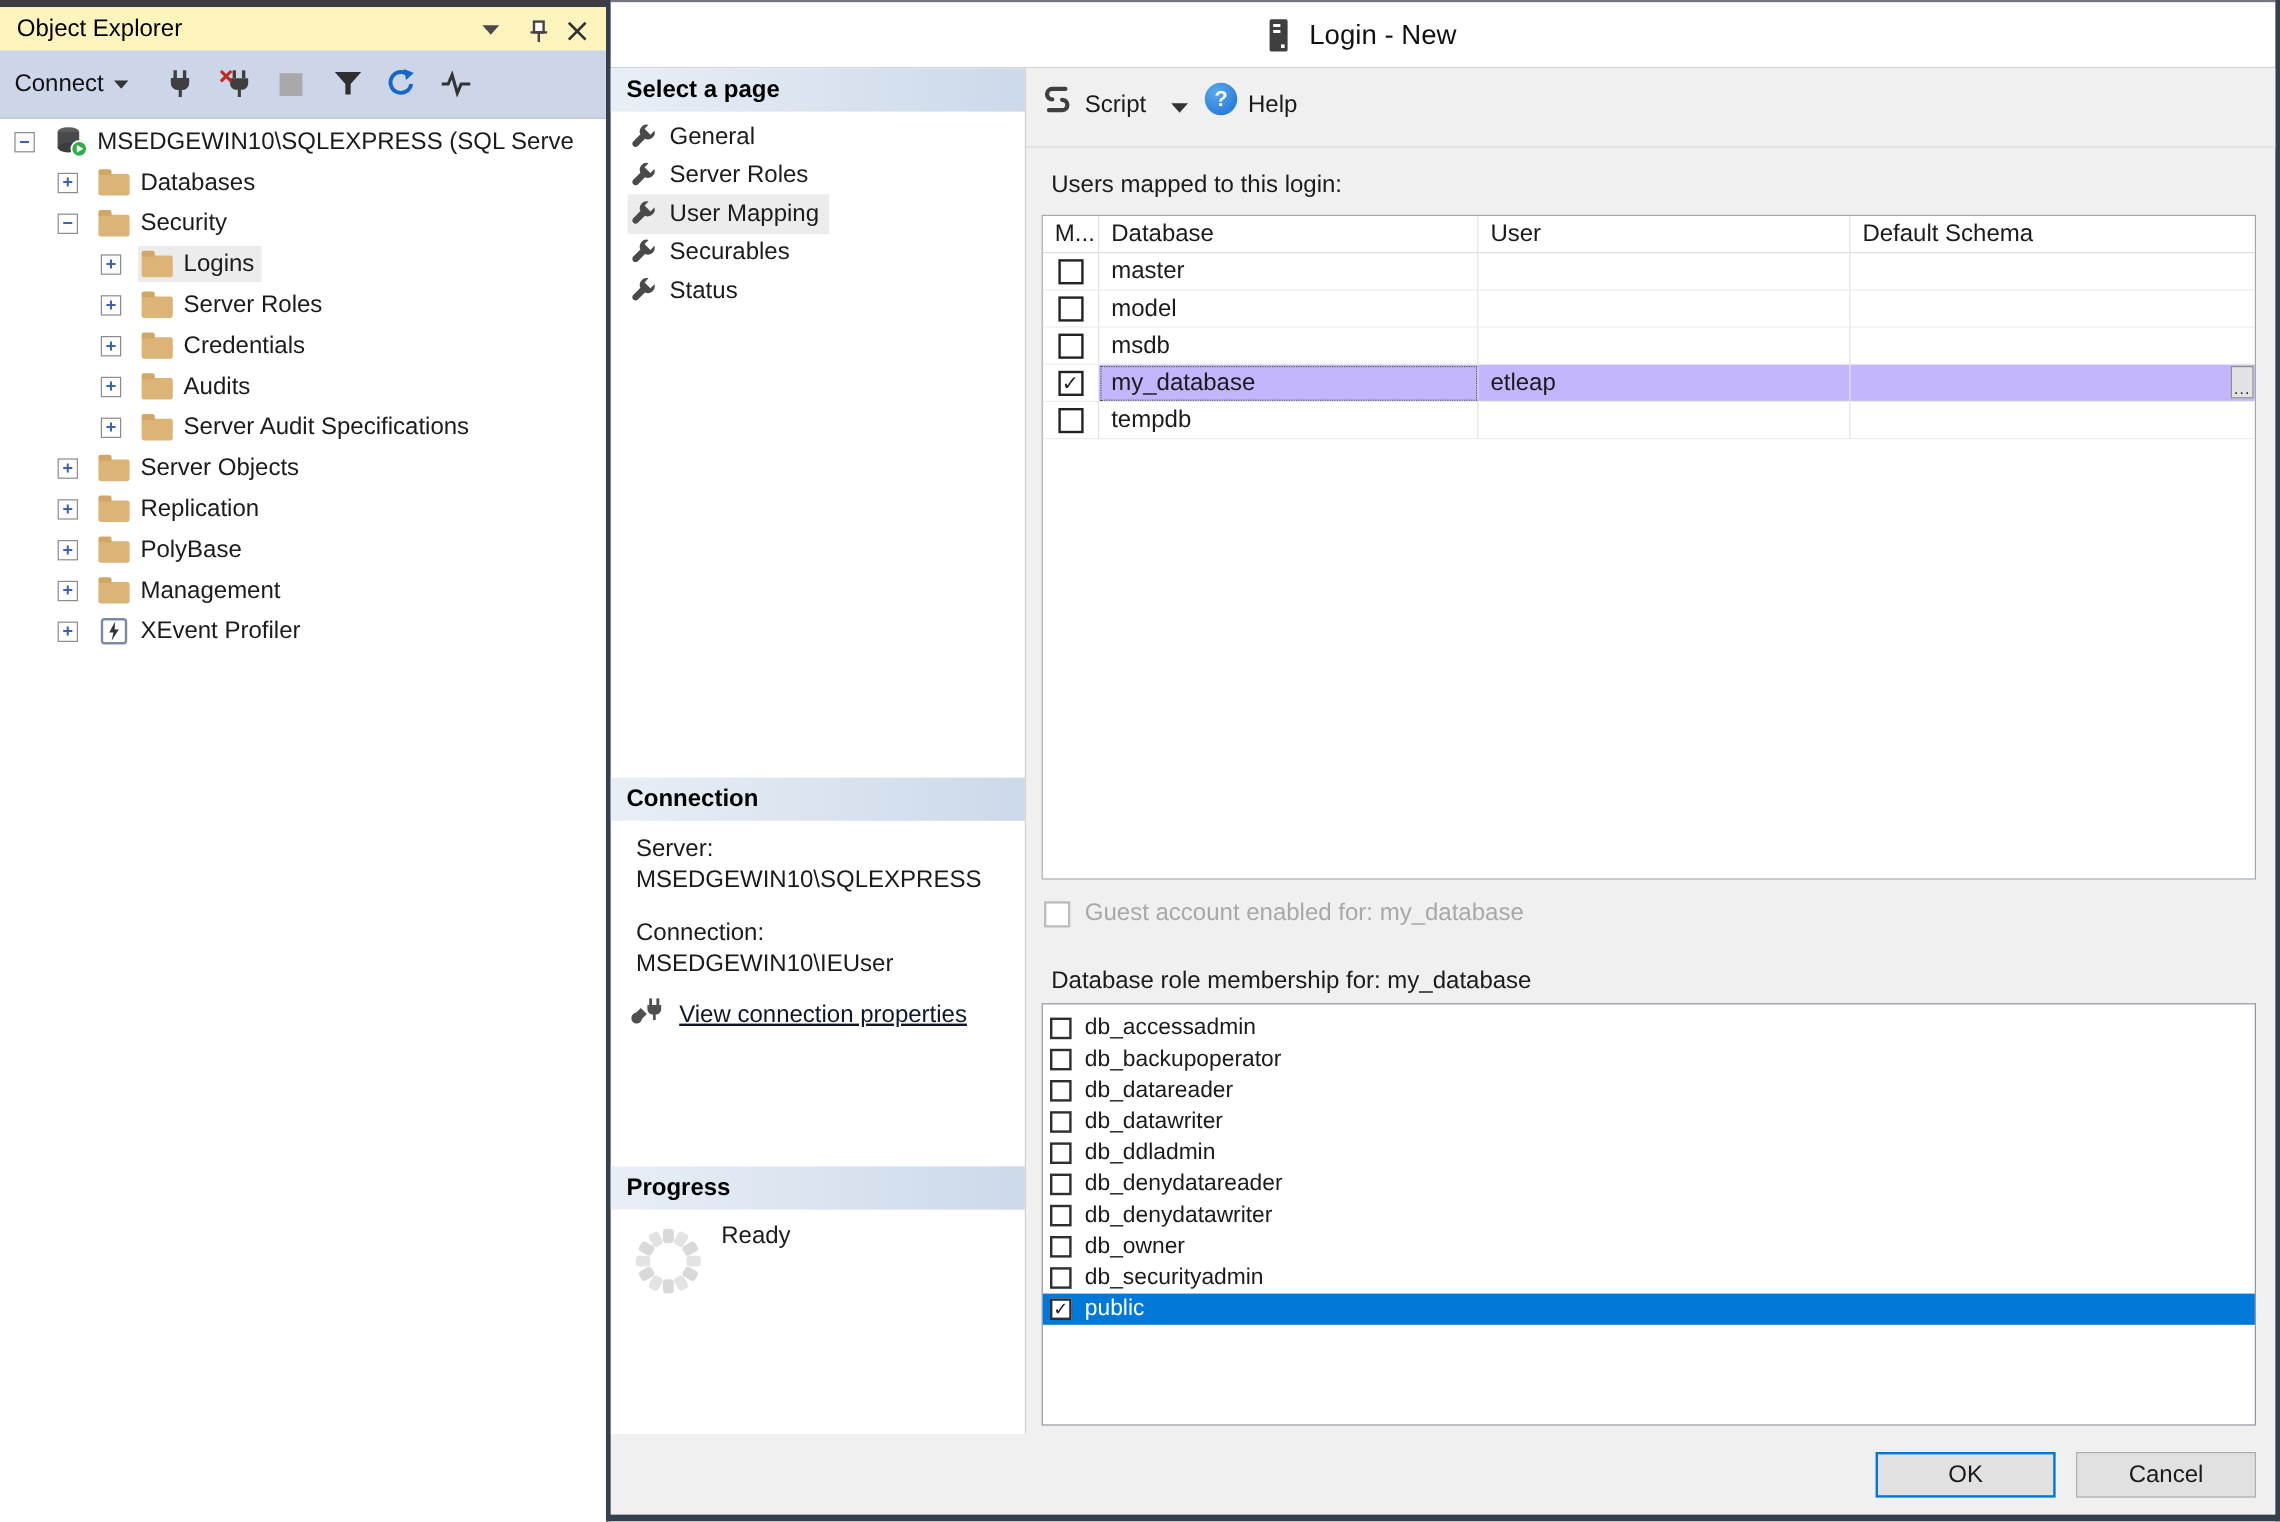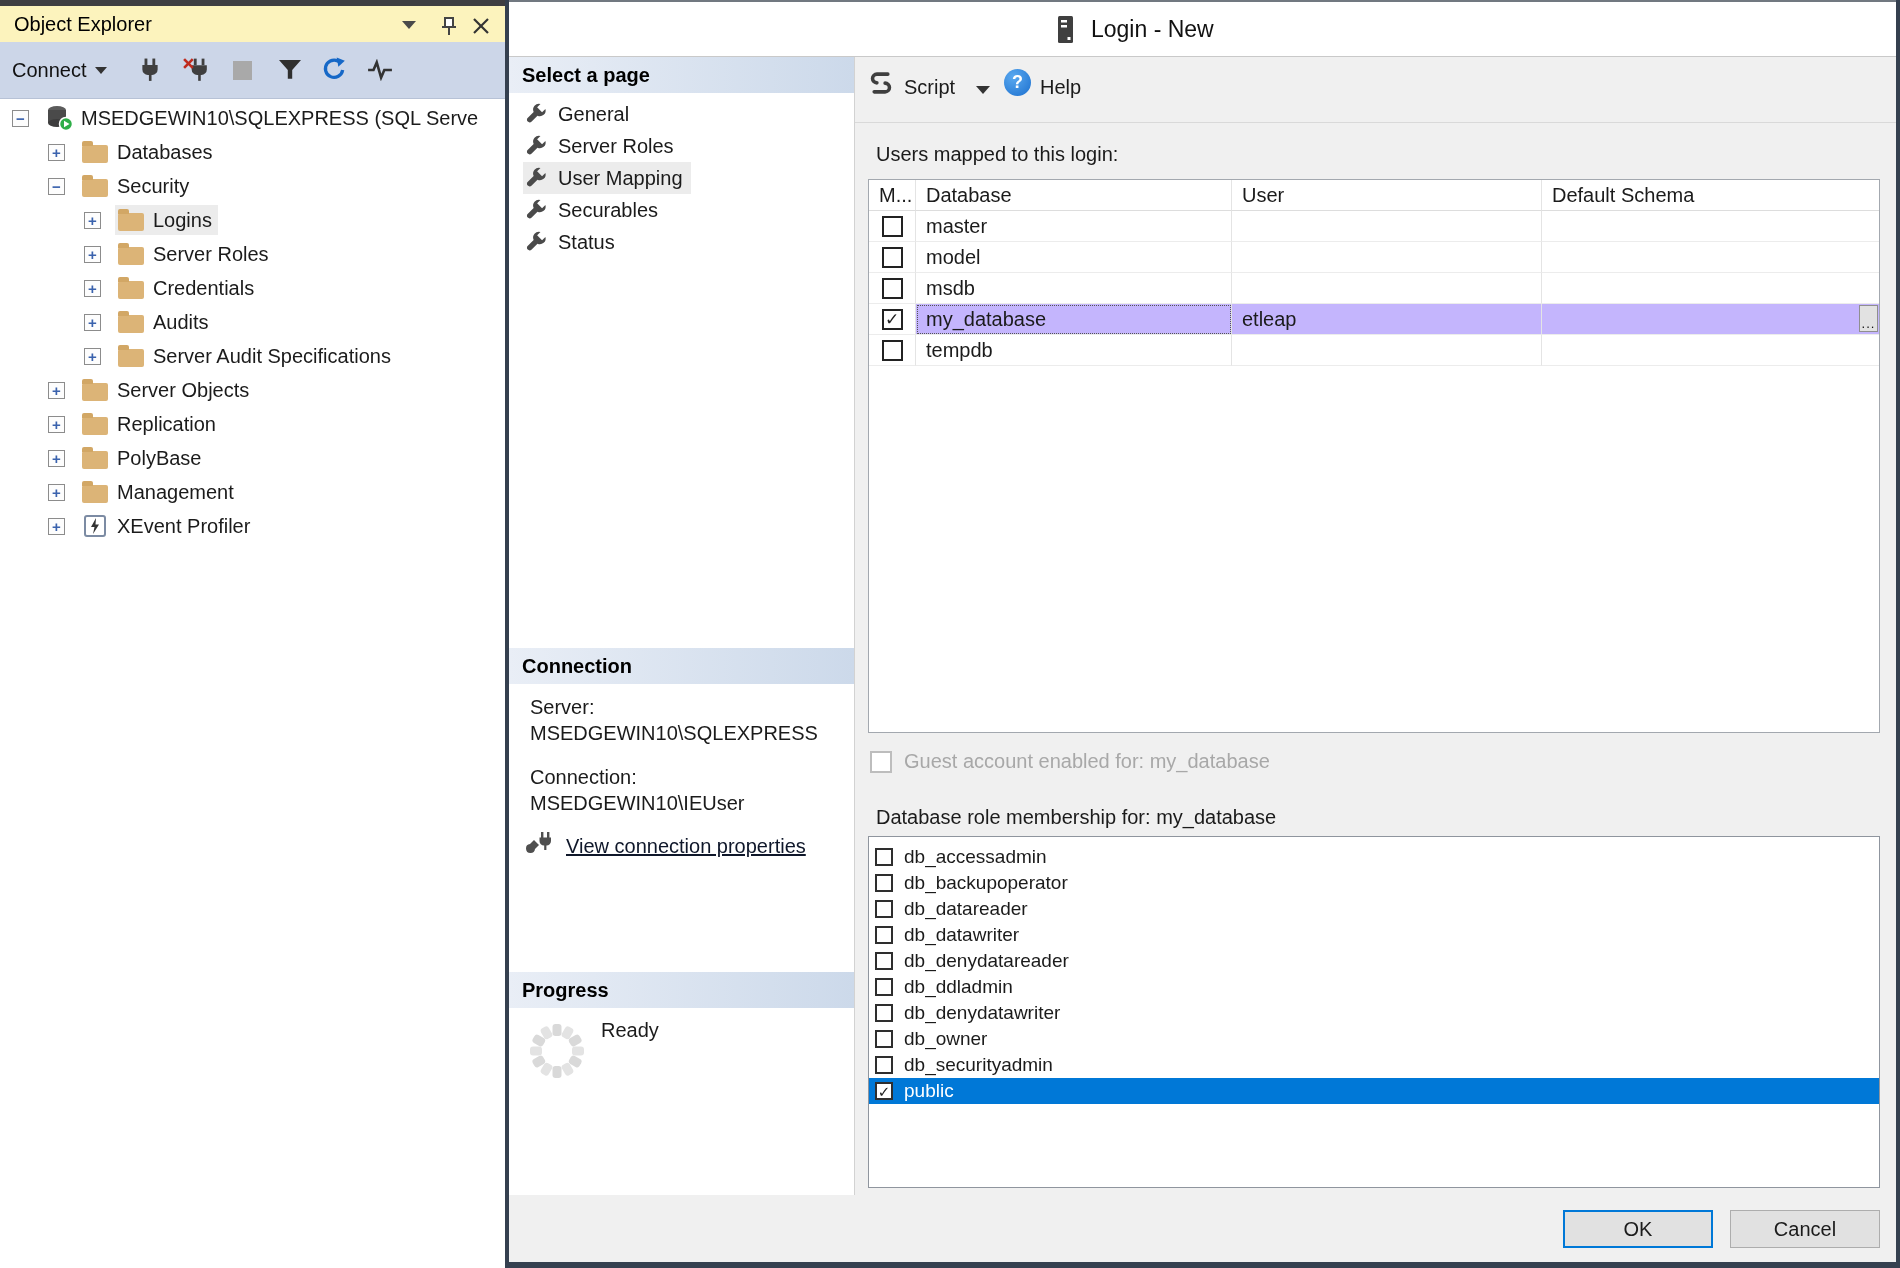--- a/index.html
+++ b/index.html
@@ -547,25 +547,25 @@
     <div class="role-row">
       <span class="role-cb"></span>
       <span class="role-label">db_datareader</span>
     </div>
     <div class="role-row">
       <span class="role-cb"></span>
       <span class="role-label">db_datawriter</span>
     </div>
     <div class="role-row">
       <span class="role-cb"></span>
+      <span class="role-label">db_ddladmin</span>
+    </div>
+    <div class="role-row">
+      <span class="role-cb"></span>
       <span class="role-label">db_denydatareader</span>
-    </div>
-    <div class="role-row">
-      <span class="role-cb"></span>
-      <span class="role-label">db_ddladmin</span>
     </div>
     <div class="role-row">
       <span class="role-cb"></span>
       <span class="role-label">db_denydatawriter</span>
     </div>
     <div class="role-row">
       <span class="role-cb"></span>
       <span class="role-label">db_owner</span>
     </div>
     <div class="role-row">

